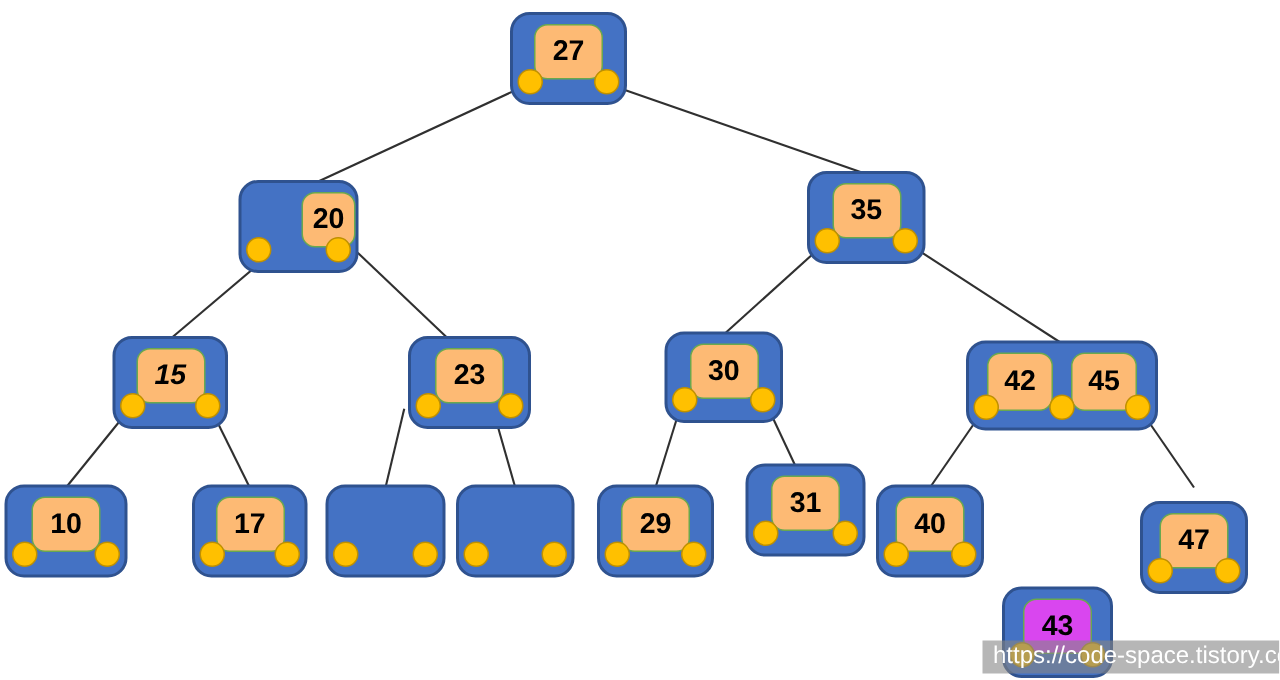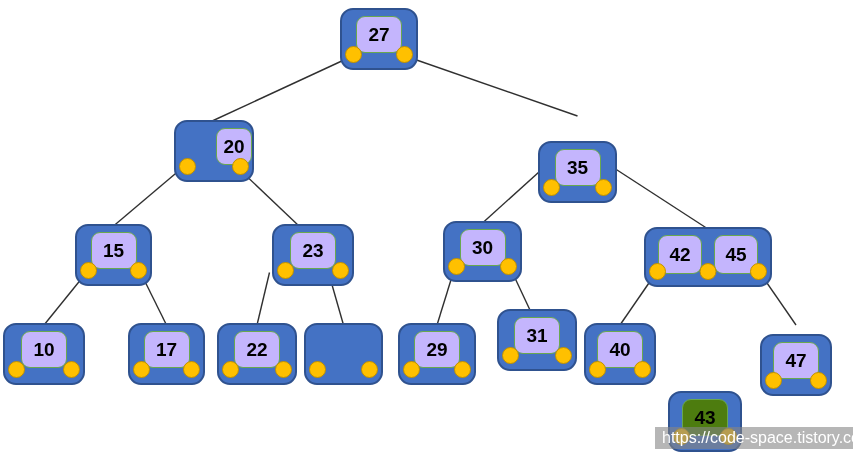--- a/index.html
+++ b/index.html
@@ -30,32 +30,32 @@
   .keys {
     display: flex;
     justify-content: center;
     gap: 12px;
     margin-top: 6px;
   }
   .key-box {
     box-sizing: border-box;
     width: 46px;
     height: 37px;
-    background: #c4b5fd;
+    background: #fdba74;
     border: 1.5px solid #69A84F;
     border-radius: 9px;
     display: flex;
     align-items: center;
     justify-content: center;
     font-weight: bold;
     font-size: 19px;
     color: #000000;
   }
   .tree-node.double .key-box { width: 44px; height: 39px; }
-  .key-box.red { background: #4d7c0f; }
+  .key-box.red { background: #d946ef; }
   .connector {
     position: absolute;
     box-sizing: border-box;
     width: 17px;
     height: 17px;
     border-radius: 50%;
     background: #FFC000;
     border: 1.5px solid #BF9000;
     bottom: 5px;
   }
@@ -98,35 +98,35 @@
       <line x1="760.5" y1="273.5" x2="796" y2="325" stroke="#303030" stroke-width="1.4"></line>
     </svg>
 
   <div class="tree-node" style="left: 340px; top: 8px; width: 78px; height: 62px;">
       <div class="keys">
         <div class="key-box">27</div>
       </div>
       <span class="connector left"></span>
       <span class="connector right"></span>
     </div>
-    <div class="tree-node" style="left: 174px; top: 120px; width: 80px; height: 62px; padding-left: 40px;">
+    <div class="tree-node" style="left: 159px; top: 120px; width: 80px; height: 62px; padding-left: 40px;">
       <div class="keys">
         <div class="key-box">20</div>
       </div>
       <span class="connector left"></span>
       <span class="connector right"></span>
     </div>
-    <div class="tree-node" style="left: 538px; top: 114px; width: 79px; height: 62px; margin-top: 27px;">
+    <div class="tree-node" style="left: 538px; top: 114px; width: 79px; height: 62px;">
       <div class="keys">
         <div class="key-box">35</div>
       </div>
       <span class="connector left"></span>
       <span class="connector right"></span>
     </div>
-    <div class="tree-node" style="left: 75px; top: 224px; width: 77px; height: 62px;">
+    <div class="tree-node" style="left: 75px; top: 224px; width: 77px; height: 62px; font-style: italic;">
       <div class="keys">
         <div class="key-box">15</div>
       </div>
       <span class="connector left"></span>
       <span class="connector right"></span>
     </div>
     <div class="tree-node" style="left: 272px; top: 224px; width: 82px; height: 62px;">
       <div class="keys">
         <div class="key-box">23</div>
       </div>
@@ -157,23 +157,20 @@
       <span class="connector right"></span>
     </div>
     <div class="tree-node" style="left: 128px; top: 323px; width: 77px; height: 62px;">
       <div class="keys">
         <div class="key-box">17</div>
       </div>
       <span class="connector left"></span>
       <span class="connector right"></span>
     </div>
     <div class="tree-node" style="left: 217px; top: 323px; width: 80px; height: 62px;">
-      <div class="keys">
-        <div class="key-box">22</div>
-      </div>
       <span class="connector left"></span>
       <span class="connector right"></span>
     </div>
     <div class="tree-node" style="left: 304px; top: 323px; width: 79px; height: 62px;">
       <span class="connector left"></span>
       <span class="connector right"></span>
     </div>
     <div class="tree-node" style="left: 398px; top: 323px; width: 78px; height: 62px;">
       <div class="keys">
         <div class="key-box">29</div>

